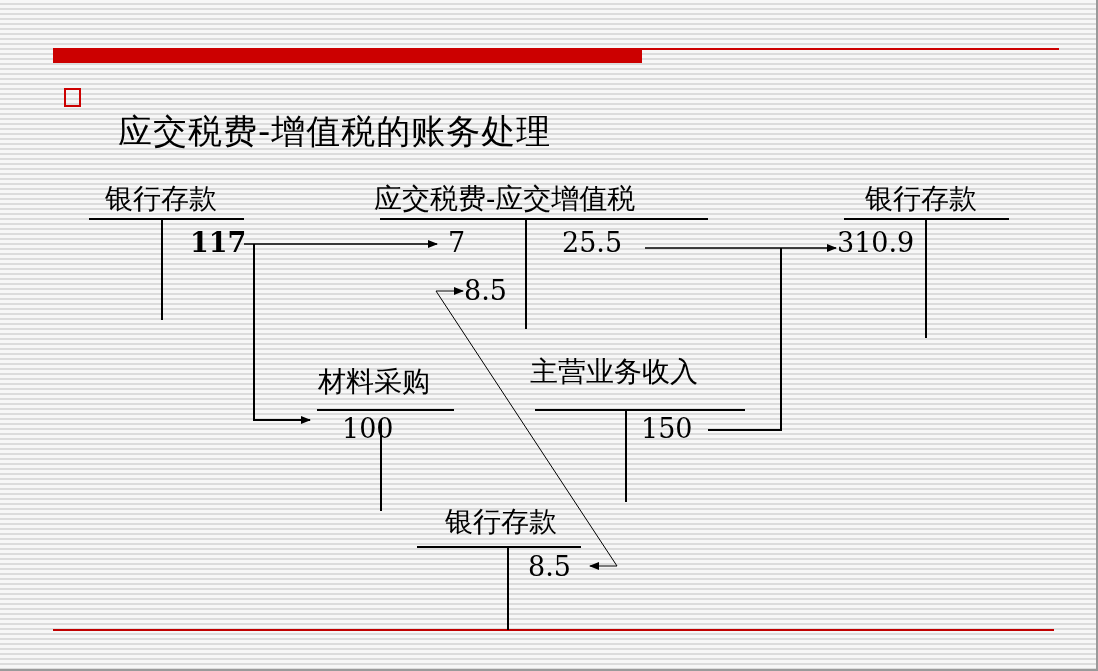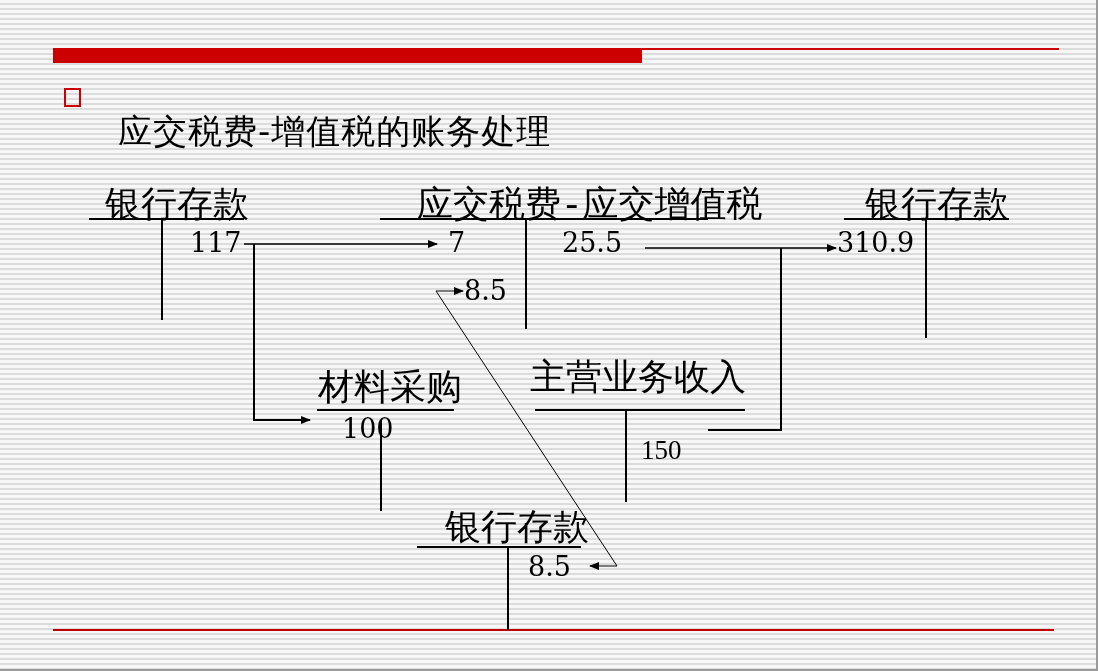--- a/index.html
+++ b/index.html
@@ -10,50 +10,50 @@
     font-family: "DejaVu Serif", "Liberation Serif", serif;
     color: #000;
   }
   .frame-right { position: absolute; left: 1096px; top: 0; width: 2px; height: 671px; background: #9a9a9a; }
   .frame-bottom { position: absolute; left: 0; top: 669px; width: 1098px; height: 2px; background: #9a9a9a; }
   .bar-thick { position: absolute; left: 53px; top: 48px; width: 589px; height: 15px; background: #cc0000; }
   .bar-thin { position: absolute; left: 642px; top: 48px; width: 417px; height: 2px; background: #cc0000; }
   .bar-bottom { position: absolute; left: 53px; top: 629px; width: 1001px; height: 2px; background: #c00000; }
   .bullet { position: absolute; left: 64px; top: 88px; width: 17px; height: 19px; border: 2px solid #cc0000; box-sizing: border-box; }
   .title { position: absolute; left: 118px; top: 78px; font-size: 34px; font-family: "DejaVu Sans", sans-serif; letter-spacing: 1px; white-space: nowrap; margin-top: 31px; }
-  .acct-name { position: absolute; font-size: 36px; font-family: Liberation Mono, monospace; white-space: nowrap; }
+  .acct-name { position: absolute; font-size: 28px; font-family: Liberation Sans, sans-serif; white-space: nowrap; }
   .val { position: absolute; font-size: 27px; white-space: nowrap; line-height: 1; }
   svg.diagram { position: absolute; left: 0; top: 0; }
 </style>
 </head>
 <body>
 
 <div class="frame-right"></div>
 <div class="frame-bottom"></div>
 <div class="bar-thick"></div>
 <div class="bar-thin"></div>
 <div class="bar-bottom"></div>
 
 <div class="bullet"></div>
 <div class="title">应交税费-增值税的账务处理</div>
 
 <div class="acct-name" style="left:105px; top:180px;">银行存款</div>
-<div class="acct-name" style="left:417px; top:180px;">应交税费-应交增值税</div>
+<div class="acct-name" style="left:374px; top:180px;">应交税费-应交增值税</div>
 <div class="acct-name" style="left:865px; top:180px;">银行存款</div>
 <div class="acct-name" style="left:318px; top:363px;">材料采购</div>
 <div class="acct-name" style="left:530px; top:353px;">主营业务收入</div>
 <div class="acct-name" style="left:445px; top:503px;">银行存款</div>
 
-<div class="val" style="left:190px; top:229px;">117</div>
+<div class="val" style="left:190px; top:229px;font-weight:bold;">117</div>
 <div class="val" style="left:448px; top:229px;">7</div>
 <div class="val" style="left:464px; top:277px;">8.5</div>
 <div class="val" style="left:562px; top:229px;text-align:center;">25.5</div>
 <div class="val" style="left:837px; top:229px;">310.9</div>
 <div class="val" style="left:318px; top:415px;margin-left:24px;">100</div>
-<div class="val" style="left:641px; top:437px;font-family:Liberation Serif, serif;">150</div>
+<div class="val" style="left:641px; top:415px;">150</div>
 <div class="val" style="left:528px; top:553px;">8.5</div>
 
 <svg class="diagram" width="1098" height="671">
   <defs>
     <marker id="arr" markerWidth="10" markerHeight="8" refX="9" refY="4" orient="auto" markerUnits="userSpaceOnUse">
       <path d="M0,0 L10,4 L0,8 z" fill="#000"></path>
     </marker>
   </defs>
   <g stroke="#000" fill="none">
 

